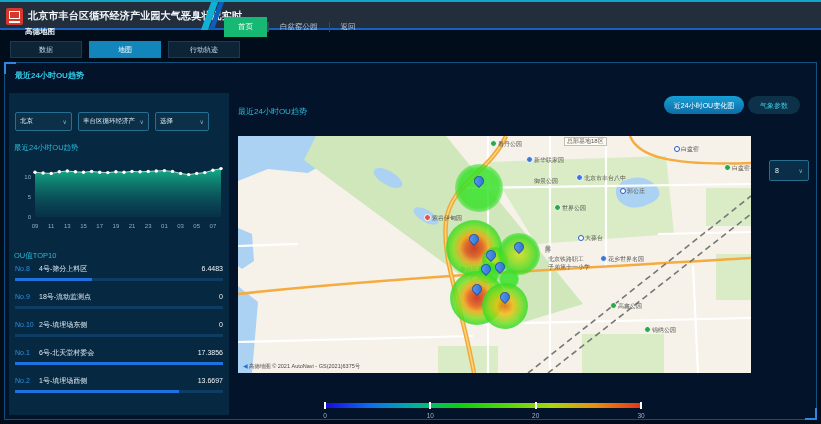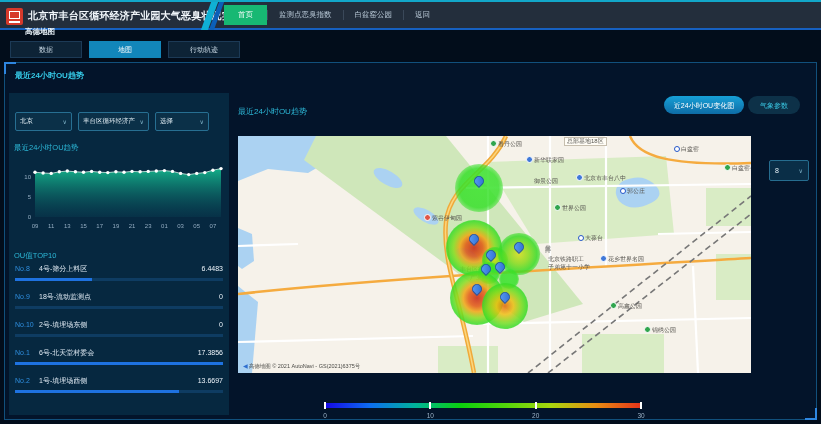--- a/index.html
+++ b/index.html
@@ -11,21 +11,21 @@
     border-bottom:2px solid #1660c0;box-sizing:border-box;}
   .topline{position:absolute;left:0;top:0;width:821px;height:2px;background:#12a7c9;}
   .brand{position:absolute;left:0;top:2px;height:28px;display:flex;align-items:center;gap:5px;
     padding-left:6px;width:200px;}
   .logo{width:17px;height:17px;background:#d6392b;border-radius:2px;position:relative;flex:0 0 auto;}
   .logo:before{content:"";position:absolute;left:3px;top:3px;right:3px;bottom:6px;border:1.5px solid #fff;}
   .logo:after{content:"";position:absolute;left:3px;bottom:2px;right:3px;height:2px;background:#fff;}
   .app-title{color:#f2f7fb;font-size:10px;font-weight:bold;white-space:nowrap;letter-spacing:0.2px;}
   .slant{position:absolute;left:206px;top:2px;width:7px;height:28px;background:#0fb0d4;transform:skewX(-20deg);}
   .slant2{position:absolute;left:214px;top:2px;width:5px;height:28px;background:#0b5fb8;transform:skewX(-20deg);}
-  .nav{position:absolute;left:224px;top:5px;height:20px;display:flex;align-items:center;text-align:center;}
+  .nav{position:absolute;left:224px;top:17px;height:20px;display:flex;align-items:center;text-align:center;}
   .nav-item{color:#b6c6d4;font-size:7.5px;line-height:20px;padding:0 11px;cursor:pointer;white-space:nowrap;}
   .nav-item.active{background:#17b873;color:#fff;padding:0 14px;}
   .nav-sep{width:1px;height:10px;background:#3a4859;}
 
   
   .sys-label{position:absolute;left:25px;top:27px;font-size:7.5px;font-weight:bold;color:#eaf3f9;}
   .tabs{position:absolute;left:10px;top:41px;display:flex;}
   .tab{width:70px;height:15px;line-height:15px;text-align:center;font-size:7px;color:#c9d9e5;
     background:#0d2336;border:1px solid #1c3a56;margin-right:7px;cursor:pointer;}
   .tab.active{background:#1286ba;border-color:#1286ba;color:#fff;}
@@ -101,21 +101,20 @@
   <div class="topline"></div>
   <div class="brand">
     <div class="logo"></div>
     <span class="app-title">北京市丰台区循环经济产业园大气恶臭状况实时</span>
   </div>
   <div class="slant"></div>
   <div class="slant2"></div>
   <nav class="nav" id="nav">
       <span class="nav-item active">首页</span>
       <span class="nav-sep"></span>
-      <span class="nav-item">监测点恶臭指数</span>
       <span class="nav-sep"></span>
       <span class="nav-item">白盆窑公园</span>
       <span class="nav-sep"></span>
       <span class="nav-item">返回</span>
     </nav>
 </div>
 
 <div class="sys-label">高德地图</div>
 <div class="tabs" id="tabs">
     <div class="tab">数据</div>

